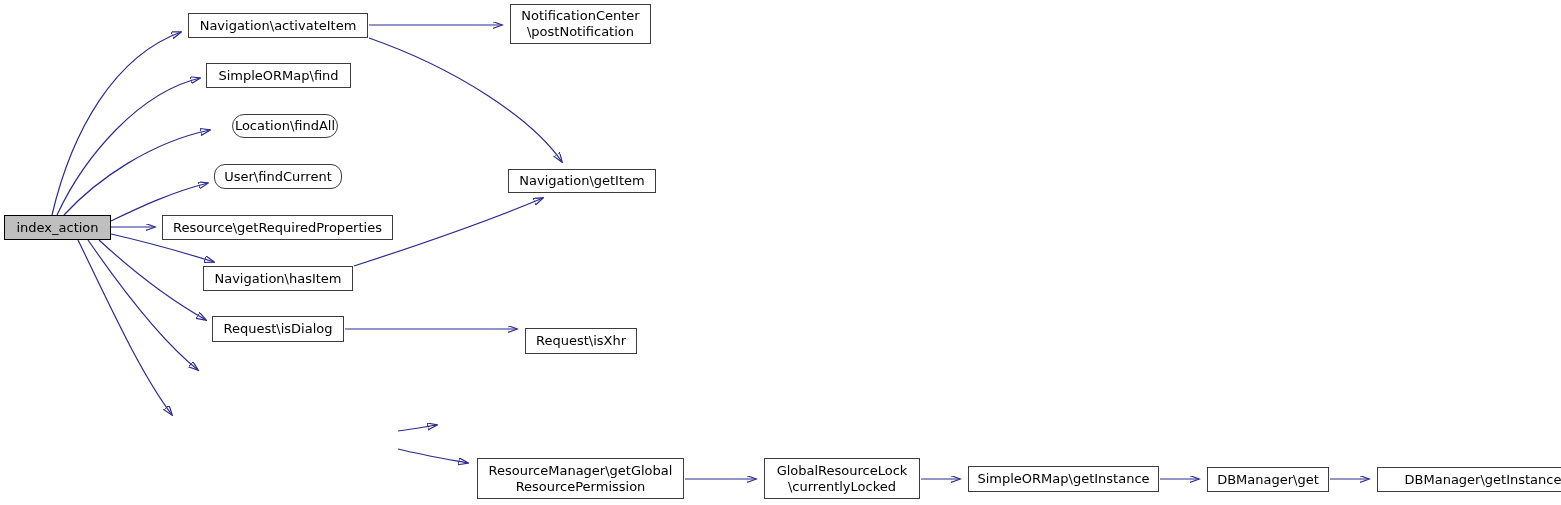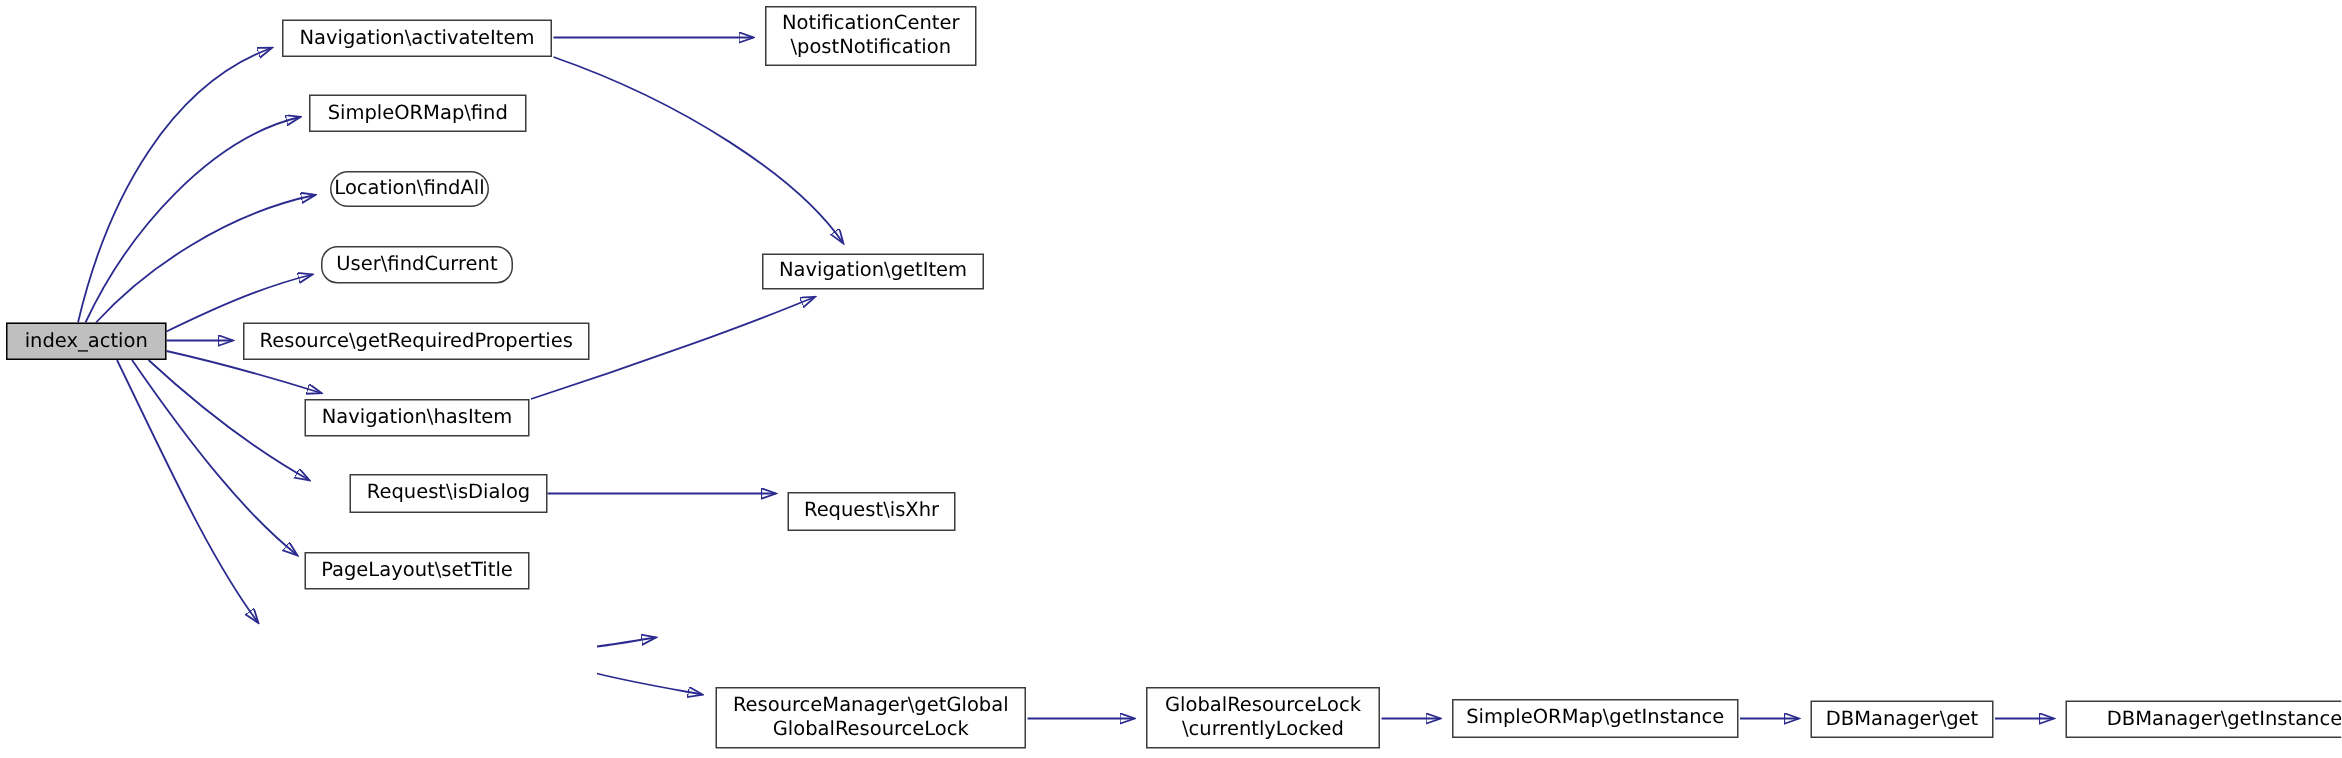--- a/index.html
+++ b/index.html
@@ -46,26 +46,26 @@
   .node.root{
     background:var(--root-fill);
     border:1.8px solid #000000;
     cursor:default;
   }
   
   #n-index-action          {left:4px;   top:215px; width:107px; height:25px;}
   #n-activate-item         {left:188px; top:13px;  width:180px; height:25px;}
   #n-post-notification     {left:510px; top:4px;   width:141px; height:40px;}
   #n-simpleormap-find      {left:206px; top:63px;  width:145px; height:25px;}
-  #n-location-findall      {left:220px; top:114px; width:106px; height:24px;border-radius:12px;}
+  #n-location-findall      {left:232px; top:114px; width:106px; height:24px;border-radius:12px;}
   #n-user-findcurrent      {left:214px; top:164px; width:128px; height:25px;border-radius:11px;}
   #n-get-required-props    {left:162px; top:215px; width:231px; height:25px;}
   #n-has-item              {left:203px; top:266px; width:150px; height:25px;}
   #n-get-item              {left:508px; top:169px; width:148px; height:24px;}
-  #n-is-dialog             {left:212px; top:316px; width:132px; height:26px;margin-left:21px;}
+  #n-is-dialog             {left:212px; top:316px; width:132px; height:26px;}
   #n-is-xhr                {left:525px; top:316px; width:112px; height:26px;margin-top:12px;}
   #n-set-title             {left:203px; top:368px; width:150px; height:25px;}
   #n-user-has-global       {left:159px; top:418px; width:238px; height:41px;}
   #n-compare-permission    {left:445px; top:394px; width:272px; height:40px;}
   #n-get-global-resource   {left:477px; top:458px; width:207px; height:41px;}
   #n-currently-locked      {left:764px; top:458px; width:156px; height:41px;}
   #n-count-by-sql          {left:968px; top:466px; width:191px; height:26px;}
   #n-dbmanager-get         {left:1207px;top:467px; width:122px; height:25px;text-align:center;}
   #n-dbmanager-getinstance {left:1377px;top:467px; width:212px; height:25px;}
 </style>
@@ -106,22 +106,21 @@
   <div class="node" id="n-post-notification">NotificationCenter
 \postNotification</div>
   <div class="node" id="n-simpleormap-find">SimpleORMap\find</div>
   <div class="node" id="n-location-findall">Location\findAll</div>
   <div class="node" id="n-user-findcurrent">User\findCurrent</div>
   <div class="node" id="n-get-required-props">Resource\getRequiredProperties</div>
   <div class="node" id="n-has-item">Navigation\hasItem</div>
   <div class="node" id="n-get-item">Navigation\getItem</div>
   <div class="node" id="n-is-dialog">Request\isDialog</div>
   <div class="node" id="n-is-xhr">Request\isXhr</div>
-  <div class="node" id="n-set-title">PageLayout\setTitle</div>
   <div class="node" id="n-get-global-resource">ResourceManager\getGlobal
-GlobalResourceLock</div>
+ResourcePermission</div>
   <div class="node" id="n-currently-locked">GlobalResourceLock
 \currentlyLocked</div>
   <div class="node" id="n-count-by-sql">SimpleORMap\getInstance</div>
   <div class="node" id="n-dbmanager-get">DBManager\get</div>
   <div class="node" id="n-dbmanager-getinstance">DBManager\getInstance</div>
 
 </div>
 
 </body></html>

